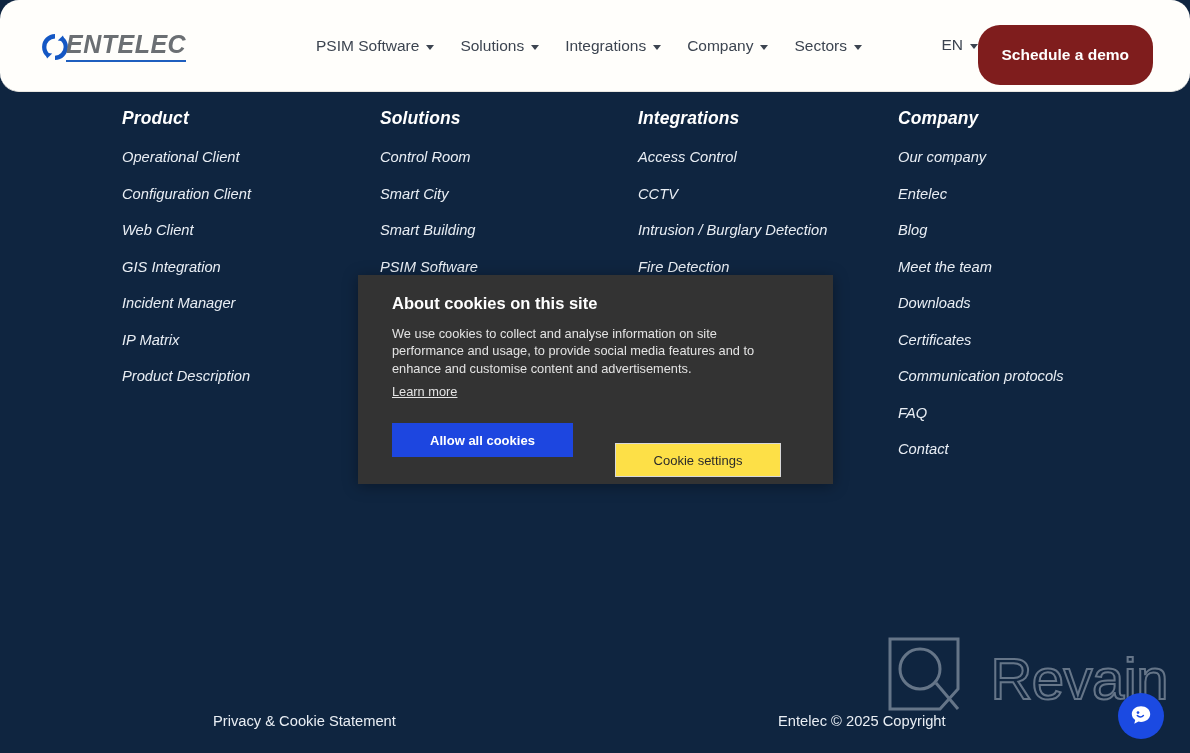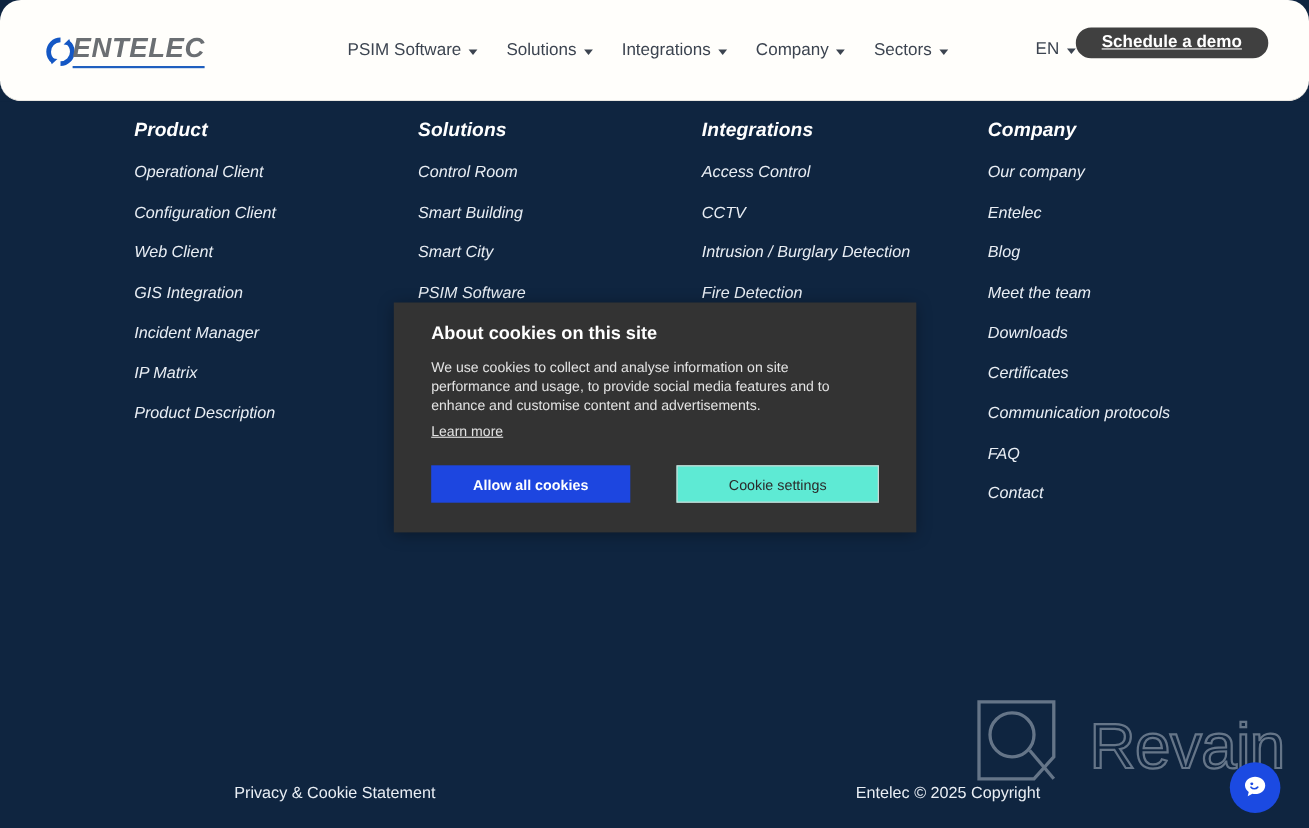--- a/index.html
+++ b/index.html
@@ -101,35 +101,34 @@
     align-items: center;
     gap: 7px;
     font-size: 15.5px;
     color: #3c4450;
     cursor: pointer;
   }
   .demo-btn {
     position: absolute;
     right: 37px;
     top: 25px;
-    height: 28px;
+    height: 60px;
     padding: 0 24px;
     border: none;
     border-radius: 22px;
-    background: #404040;
+    background: #7f1d1d;
     color: #ffffff;
     font-family: "Liberation Sans", sans-serif;
     font-size: 15.5px;
     font-weight: 700;
     cursor: pointer;
     display: flex;
     align-items: center;
     justify-content: center;
     white-space: nowrap;
-    text-decoration: underline;
   }
 
   
   .footer {
     position: absolute;
     top: 92px; left: 0;
     width: 1190px;
     height: 661px;
     background: #0f2540;
     z-index: 5;
@@ -278,29 +277,30 @@
     height: 34px;
     background: #1d46e0;
     color: #ffffff;
     border: none;
     font-family: "Liberation Sans", sans-serif;
     font-size: 13px;
     font-weight: 700;
     cursor: pointer;
   }
   .btn-settings {
-    width: 184px;
+    width: 166px;
     height: 34px;
-    background: #5eead4;
+    background: #fde047;
     color: #2b2b2b;
     border: 1px solid #d8d8d8;
     font-family: "Liberation Sans", sans-serif;
     font-size: 13px;
     font-weight: 400;
     cursor: pointer;
+    margin-top: 20px;
   }
 </style>
 </head>
 <body>
 
 <header class="header">
 
   <a class="logo">
     <span class="logo-mark">
       <svg viewBox="0 0 32 32" width="30" height="30" aria-hidden="true">
@@ -358,22 +358,22 @@
       <a class="col-link">Web Client</a>
       <a class="col-link">GIS Integration</a>
       <a class="col-link">Incident Manager</a>
       <a class="col-link">IP Matrix</a>
       <a class="col-link">Product Description</a>
     </div>
 
     <div class="col col-2">
       <h3 class="col-title">Solutions</h3>
       <a class="col-link">Control Room</a>
+      <a class="col-link">Smart City</a>
       <a class="col-link">Smart Building</a>
-      <a class="col-link">Smart City</a>
       <a class="col-link">PSIM Software</a>
     </div>
 
     <div class="col col-3">
       <h3 class="col-title">Integrations</h3>
       <a class="col-link">Access Control</a>
       <a class="col-link">CCTV</a>
       <a class="col-link">Intrusion / Burglary Detection</a>
       <a class="col-link">Fire Detection</a>
     </div>

